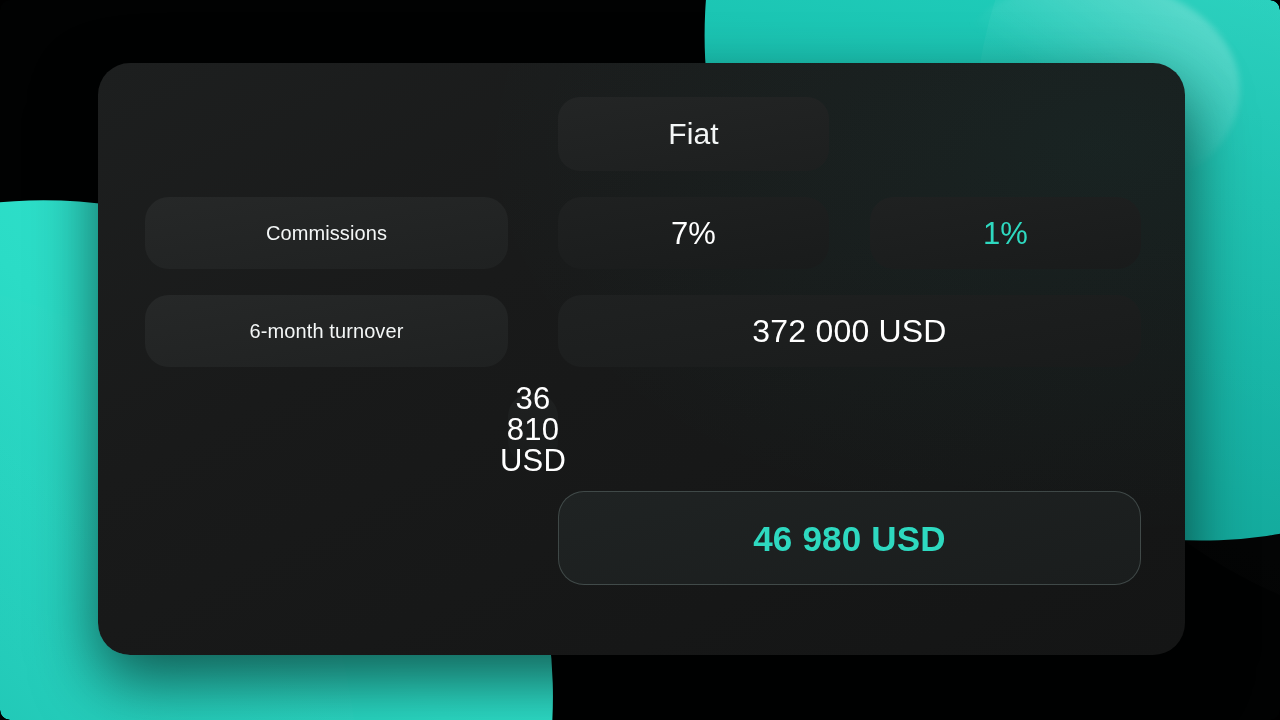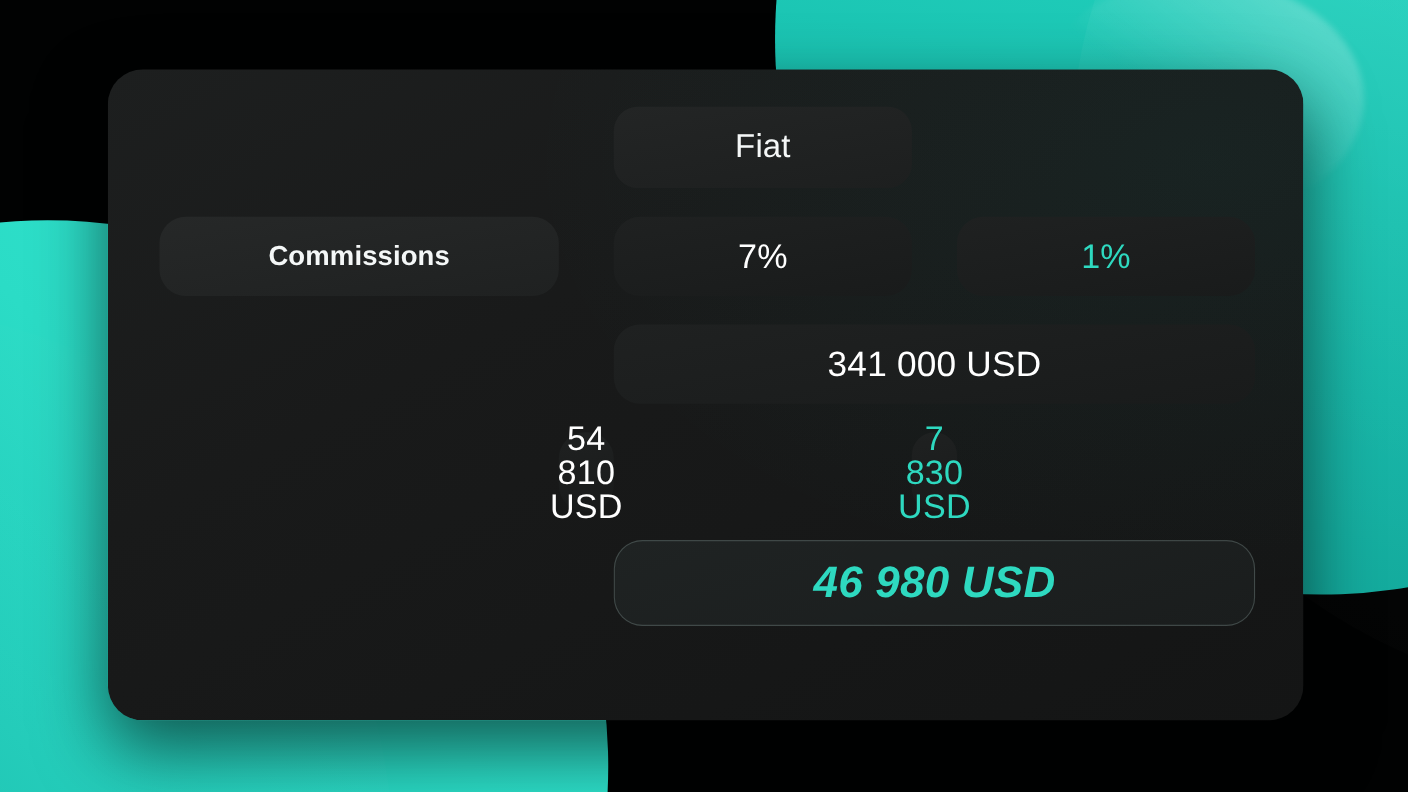--- a/index.html
+++ b/index.html
@@ -1,15 +1,15 @@
 <!DOCTYPE html>
 <html><head>
 <meta charset="utf-8">
 <style>
-  * { box-sizing: border-box; margin: 0; padding: 0; }
+  * { box-sizing: border-box; margin: 0; padding: 0; border-radius: 10px; }
 
   html, body {
     width: 1280px;
     height: 720px;
     overflow: hidden;
     background: #000000;
     font-family: "Liberation Sans", sans-serif;
   }
 
   #stage {
@@ -132,22 +132,22 @@
     border-radius: 22px;
     background: linear-gradient(170deg, #232525 0%, #1d1f1f 100%);
     font-size: 30px;
     font-weight: 400;
     color: #f4f7f7;
     letter-spacing: 0.1px;
   }
 
   .cell.label {
     background: linear-gradient(170deg, #262828 0%, #1f2121 100%);
-    font-size: 25px;
-    font-weight: 700;
+    font-size: 20px;
+    font-weight: 400;
     color: #f4f7f7;
     letter-spacing: 0.1px;
   }
 
   .cell.value {
     background: linear-gradient(170deg, #1f2121 0%, #191b1b 100%);
     font-size: 31px;
     font-weight: 400;
     color: #ffffff;
     letter-spacing: 0.2px;
@@ -160,24 +160,23 @@
     grid-column: 3 / 6;
     width: 583px;
     font-size: 32px;
   }
 
   .cell.highlight {
     background: linear-gradient(165deg, #1f2323 0%, #1a1d1d 100%);
     border: 1px solid rgba(118,134,132,0.40);
     color: #2ED9C0;
     font-weight: 600;
-    font-size: 40px;
-    height: 78px;
+    font-size: 35px;
+    height: 94px;
     border-radius: 26px;
-    font-style: italic;
   }
 
   .row.savings { height: 78px; }
   .row.savings .cell.label { height: 72px; }
 </style>
 </head>
 <body>
 
 <div id="stage">
 
@@ -201,29 +200,29 @@
 
       <div class="row">
         <div class="cell label">Commissions</div>
         <div></div>
         <div class="cell value">7%</div>
         <div></div>
         <div class="cell value accent">1%</div>
       </div>
 
       <div class="row">
-        <div></div>
-        <div class="cell value wide">341 000 USD</div>
+        <div class="cell label">6-month turnover</div>
+        <div></div>
+        <div class="cell value wide">372 000 USD</div>
       </div>
 
       <div class="row">
         <div></div>
-        <div class="cell value">54 810 USD</div>
-        <div></div>
-        <div class="cell value accent">7 830 USD</div>
+        <div class="cell value">36 810 USD</div>
+        <div></div>
       </div>
 
       <div class="row savings">
         <div></div>
         <div class="cell value wide highlight">46 980 USD</div>
       </div>
 
     </div>
   </div>
 </div>

